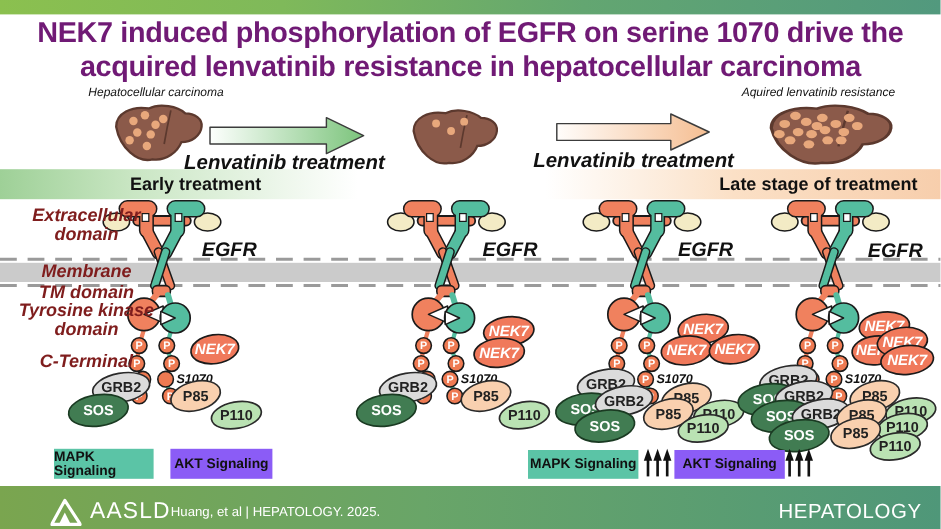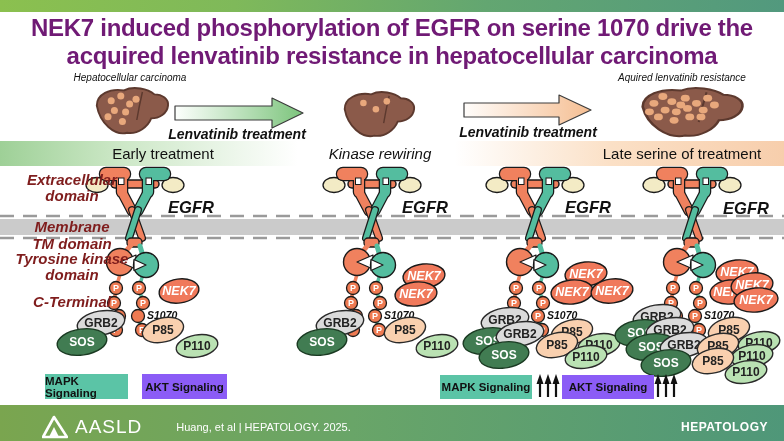--- a/index.html
+++ b/index.html
@@ -5,39 +5,39 @@
   html,body{margin:0;padding:0;background:#fff}
   .canvas{position:relative;width:784px;height:441px;background:#fff;overflow:hidden;
           font-family:"Liberation Sans",sans-serif;color:#111}
   .top-bar{position:absolute;left:0;top:0;width:784px;height:12px;
            background:linear-gradient(90deg,#8BC04F 0%,#7FB95A 30%,#63A671 62%,#52997E 100%)}
   .title{position:absolute;left:0;top:14px;width:784px;text-align:center;
          font-size:24px;line-height:28px;font-weight:bold;color:#701a75;letter-spacing:-.3px}
   .cond{position:absolute;top:72px;transform:translateX(-50%);white-space:nowrap;
         font-style:italic;font-weight:normal;font-size:10px}
   .arrow-lab{position:absolute;transform:translateX(-50%);white-space:nowrap;
-        font-style:italic;font-weight:bold;font-size:14px}
+        font-style:italic;font-weight:bold;font-size:17px}
   .stage-band{position:absolute;left:0;top:141px;width:784px;height:25px;
         background:linear-gradient(90deg,#9ED097 0%,#C9E6C3 14%,#FFFFFF 38%,#FFFFFF 58%,#FBE0C6 78%,#F7CEAC 100%)}
   .stage{position:absolute;top:145px;transform:translateX(-50%);white-space:nowrap;
-        font-weight:normal;font-size:15px}
+        font-weight:bold;font-size:15px}
   .stage.it{font-style:italic}
   .dom{position:absolute;transform:translateX(-50%);text-align:center;
        font-style:italic;font-weight:bold;font-size:15px;line-height:16px;color:#7f1d1d}
   .diagram{position:absolute;left:0;top:0}
   .badge{position:absolute;display:flex;align-items:center;justify-content:center;
          font-weight:bold;font-size:11.5px;color:#111}
   .badge.mapk{background:#5BC4A6}
   .badge.akt{background:#8b5cf6}
   .footer{position:absolute;left:0;top:405px;width:784px;height:44px;color:#fff;
           background:linear-gradient(90deg,#7AA54F 0%,#69A568 45%,#4F9779 100%);
           display:flex;align-items:center}
   .footer .society{font-size:19px;letter-spacing:1px;margin-left:7px}
-  .footer .citation{font-size:11px;margin-left:34px}
-  .footer .journal{margin-left:auto;margin-right:16px;font-weight:bold;font-size:12px;letter-spacing:.5px}
+  .footer .citation{font-size:11px;}
+  .footer .journal{margin-left:auto;margin-right:16px;font-weight:normal;font-size:17px;letter-spacing:.5px}
   
   text{font-family:"Liberation Sans",sans-serif}
   .tp{font-weight:bold;font-size:9px;fill:#fff;text-anchor:middle}
   .ts{font-style:italic;font-weight:bold;font-size:10.5px;fill:#111}
   .tn{font-style:italic;font-weight:bold;font-size:12.5px;fill:#fff;text-anchor:middle}
   .te{font-style:italic;font-weight:bold;font-size:16.5px;fill:#111;text-anchor:middle}
   .tmol{font-weight:bold;font-size:12px;fill:#222;text-anchor:middle}
   .tmol.w{fill:#fff}
   .nek{fill:#F0795B;stroke:#1a1a1a;stroke-width:1.4}
   .grb2{fill:#DBDBDB;stroke:#2a2a2a;stroke-width:1.4}
@@ -396,22 +396,21 @@
     </g>
   </svg>
 
   <div class="cond" style="left:130px">Hepatocellular carcinoma</div>
   <div class="cond" style="left:682px">Aquired lenvatinib resistance</div>
   <div class="arrow-lab" style="left:237px;top:126px">Lenvatinib treatment</div>
   <div class="arrow-lab" style="left:528px;top:124px">Lenvatinib treatment</div>
 
   <div class="stage-band"></div>
   <div class="stage" style="left:163px">Early treatment</div>
-  <div class="stage it" style="left:380px">Kinase rewiring</div>
-  <div class="stage" style="left:682px">Late serine of treatment</div>
+  <div class="stage" style="left:682px">Late stage of treatment</div>
 
   <div class="dom" style="left:72px;top:172px;width:132px">Extracellular domain</div>
   <div class="dom" style="left:72px;top:219px">Membrane</div>
   <div class="dom" style="left:72px;top:236px">TM domain</div>
   <div class="dom" style="left:72px;top:251px;width:152px">Tyrosine kinase domain</div>
   <div class="dom" style="left:72px;top:294px">C-Terminal</div>
 
   <div class="badge mapk" style="left:45px;top:374px;width:83px;height:25px">MAPK Signaling</div>
   <div class="badge akt" style="left:142px;top:374px;width:85px;height:25px">AKT Signaling</div>
   <div class="badge mapk" style="left:440px;top:375px;width:92px;height:24px">MAPK Signaling</div>

